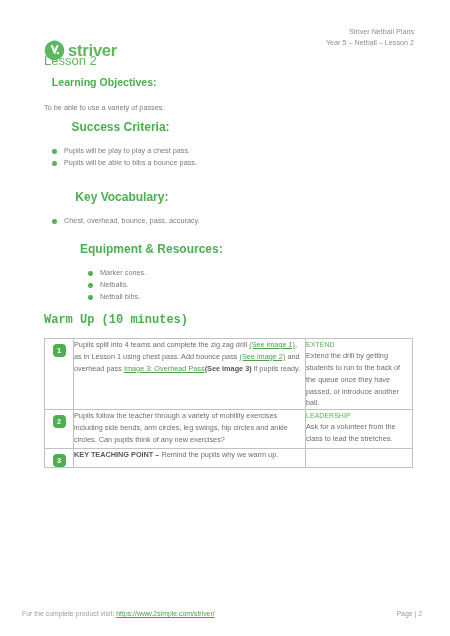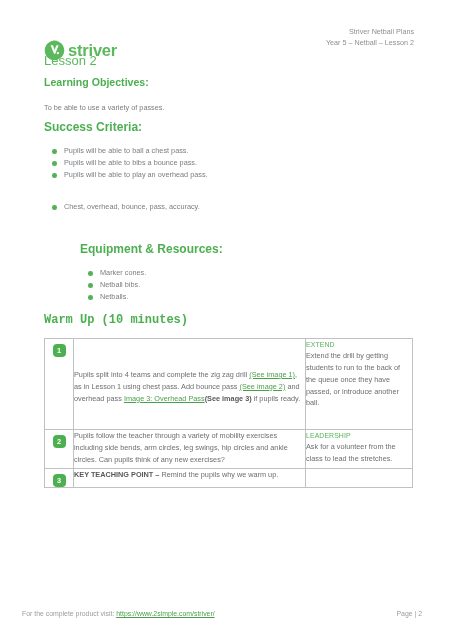--- a/index.html
+++ b/index.html
@@ -69,20 +69,21 @@
     font-size: 13px;
     color: #5cb85c;
     font-weight: normal;
     line-height: 1.1;
   }
   .section-h {
     color: #4caf50;
     font-weight: bold;
     font-size: 10.6px;
     line-height: 1.2;
+    text-align: center;
   }
   .section-h.big {
     font-size: 12px;
   }
 
   .body-text {
     font-size: 7.3px;
     color: #7b7d80;
     line-height: 1.5;
   }
@@ -145,21 +146,21 @@
     font-size: 7.4px;
     font-weight: bold;
     text-align: center;
   }
   .cell-main {
     padding: 7px 10px 10px 3px;
     font-size: 7.3px;
     line-height: 1.62;
     color: #6d6e71;
   }
-  .cell-main .r1 { min-height: 60px; margin-top: 30px; }
+  .cell-main .r1 { min-height: 60px; }
   .cell-main .r2 { min-height: 38px; }
   .cell-side {
     padding: 7px 6px 10px 5px;
     font-size: 7.3px;
     line-height: 1.62;
     color: #6d6e71;
   }
   .side-label {
     color: #56b356;
     display: block;
@@ -212,38 +213,38 @@
   <div class="lesson-title">Lesson 2</div>
 
   <div class="block" style="top:76px;">
     <div class="section-h">Learning Objectives:</div>
     <div class="body-text" style="margin-top:14px;">To be able to use a variety of passes.</div>
   </div>
 
   <div class="block" style="top:120px;">
     <div class="section-h big">Success Criteria:</div>
     <ul class="bullets" style="margin-top:11px;">
-      <li>Pupils will be able to ball a chest pass.</li>
+      <li>Pupils will be play to play a chest pass.</li>
       <li>Pupils will be able to bibs a bounce pass.</li>
-      <li>Pupils will be able to play an overhead pass.</li>
     </ul>
   </div>
 
   <div class="block" style="top:190px;">
+    <div class="section-h big">Key Vocabulary:</div>
     <ul class="bullets" style="margin-top:11px;">
       <li>Chest, overhead, bounce, pass, accuracy.</li>
     </ul>
   </div>
 
   <div class="block" style="top:242px;margin-left:36px;">
     <div class="section-h big">Equipment &amp; Resources:</div>
     <ul class="bullets" style="margin-top:11px;">
       <li>Marker cones.</li>
+      <li>Netballs.</li>
       <li>Netball bibs.</li>
-      <li>Netballs.</li>
     </ul>
   </div>
 
   <div class="block" style="top:313px;font-family:Liberation Mono, monospace;">
     <div class="section-h big">Warm Up (10 minutes)</div>
   </div>
 
   <table class="warmup-table">
     <tbody>
       <tr>

